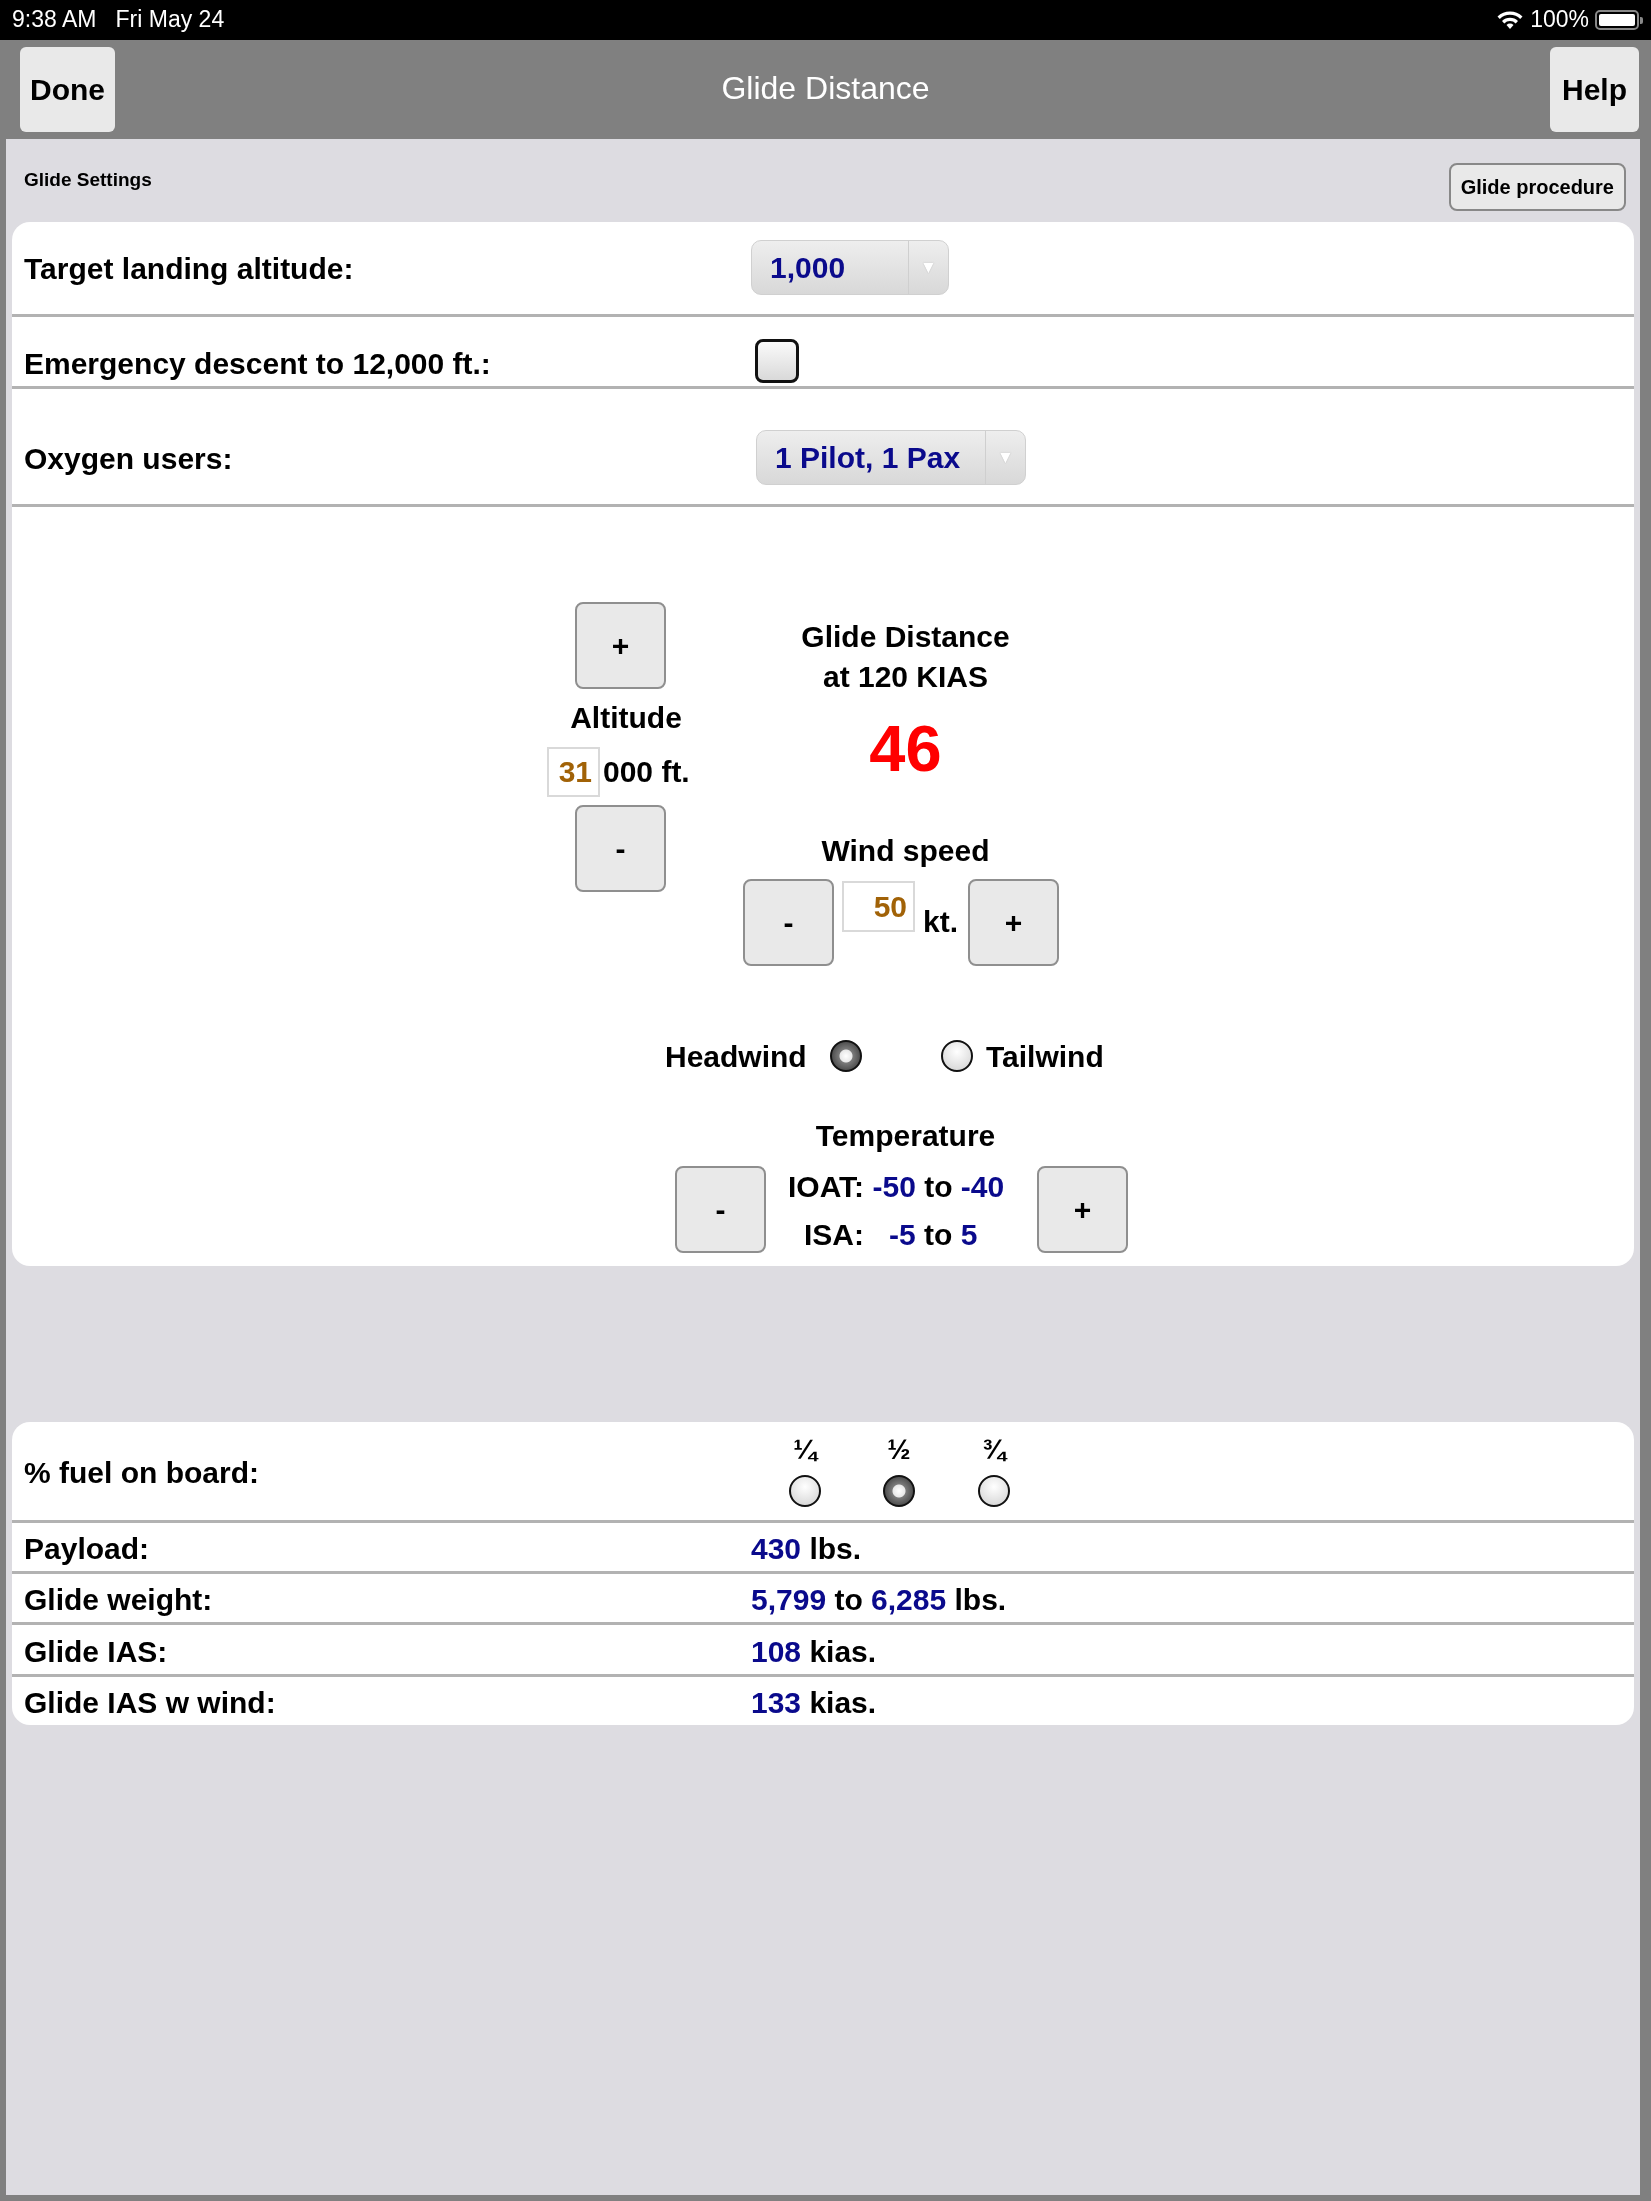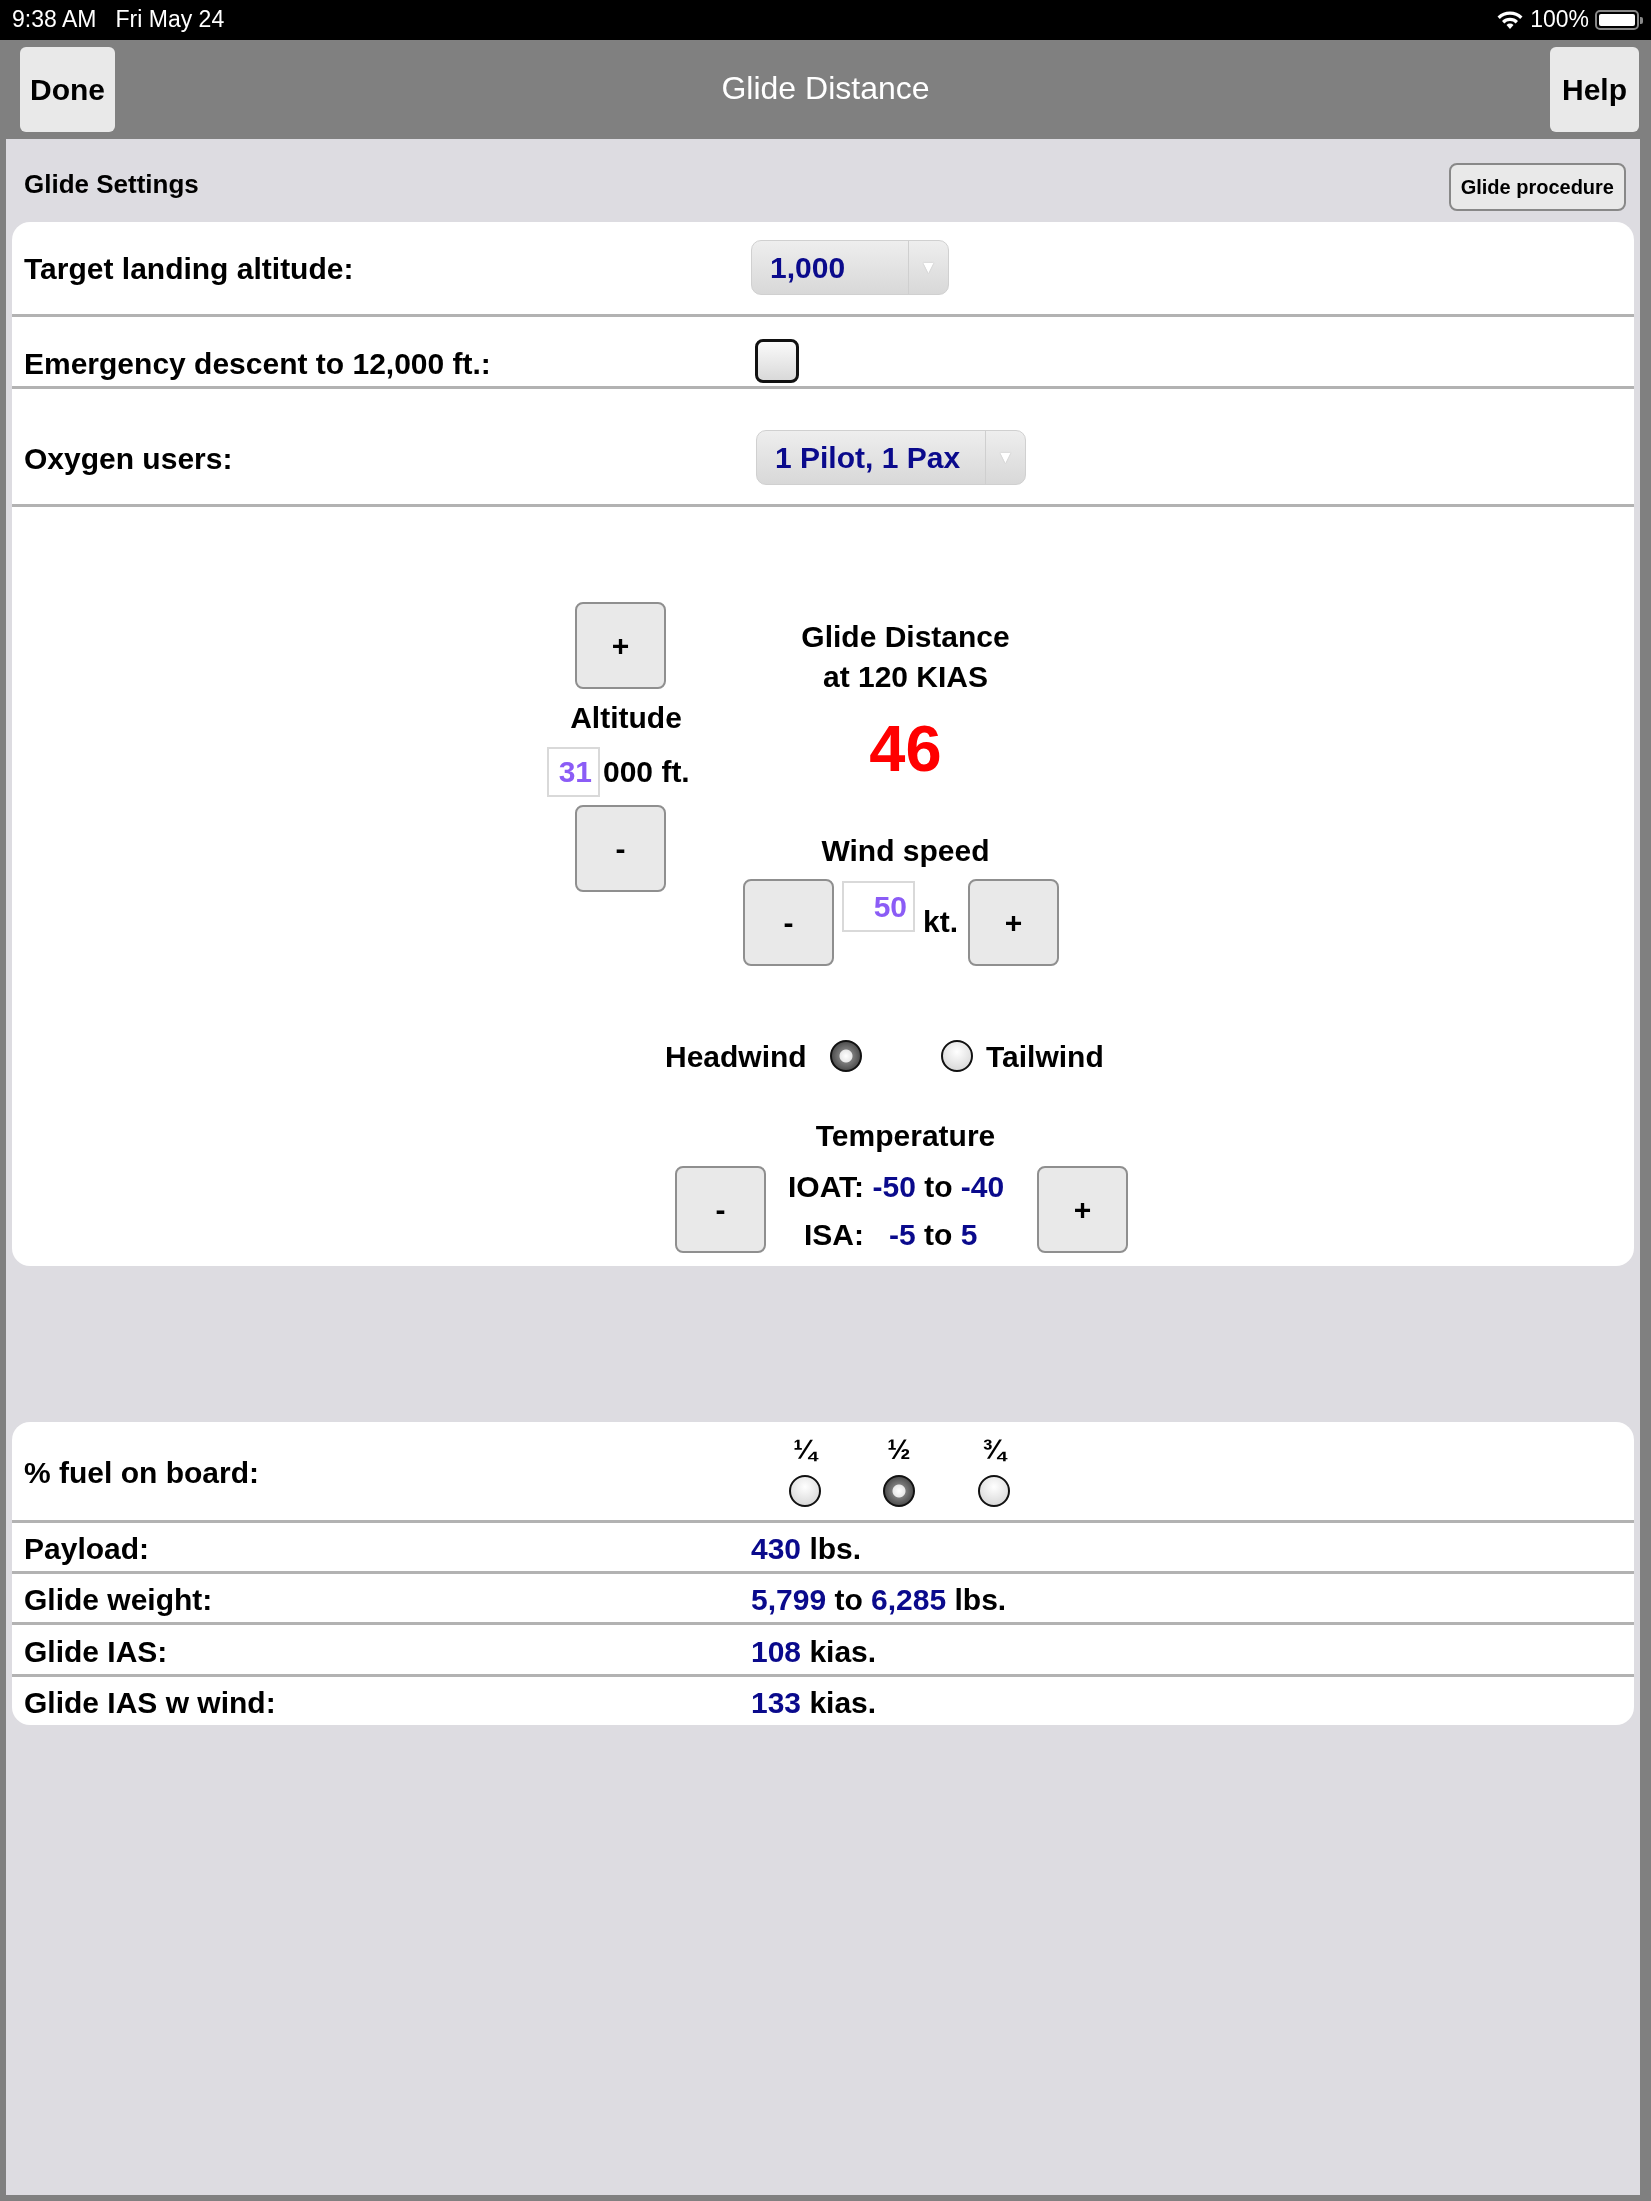--- a/index.html
+++ b/index.html
@@ -37,21 +37,21 @@
   .nav-title {
     position: absolute; left: 0; right: 0; top: 30px; text-align: center;
     color: #fff; font-size: 32px;
   }
 
   .content {
     position: absolute; left: 6px; top: 139px; width: 1634px; height: 2056px;
     background: #dddce1;
   }
   .section-head {
-    position: absolute; left: 18px; top: 30px; font-weight: bold; font-size: 26px;
+    position: absolute; left: 18px; top: 30px; font-weight: bold; font-size: 19px;
   }
   .proc-btn {
     position: absolute; right: 14px; top: 24px; height: 48px; padding: 8px 10px;
     border: 2px solid #888; border-radius: 8px; background: #e9e9e9;
     font-weight: bold; font-size: 20px;
     font-family: "Liberation Sans", sans-serif;
   }
 
   .card {
     position: absolute; left: 6px; width: 1622px; background: #fff; border-radius: 18px;
@@ -91,21 +91,21 @@
   .sq-btn {
     position: absolute; width: 91px; height: 87px;
     background: #e9e9e9; border: 2px solid #8f8f8f; border-radius: 8px;
     font-weight: bold; font-size: 30px; color: #000;
     display: flex; align-items: center; justify-content: center;
     font-family: "Liberation Sans", sans-serif;
   }
   .center-text { position: absolute; text-align: center; font-weight: bold; font-size: 30px; }
   .num-box {
     position: absolute; border: 2px solid #d9d9d9; background: #fff;
-    font-weight: bold; font-size: 30px; color: #8b5cf6; text-align: right; padding-right: 6px;
+    font-weight: bold; font-size: 30px; color: #a16207; text-align: right; padding-right: 6px;
   }
   .big-red { position: absolute; color: #ff0000; font-weight: bold; font-size: 65px; text-align: center; }
 
   .radio {
     position: absolute; width: 32px; height: 32px; border-radius: 50%;
     border: 2px solid #111; background: radial-gradient(circle at 50% 35%, #ffffff, #d0d0d0);
   }
   .radio.on { background: radial-gradient(circle at 50% 50%, #fff 0, #e8e8e8 6px, #7a7a7a 7px, #4a4a4a 15px); }
 
   .warning {

